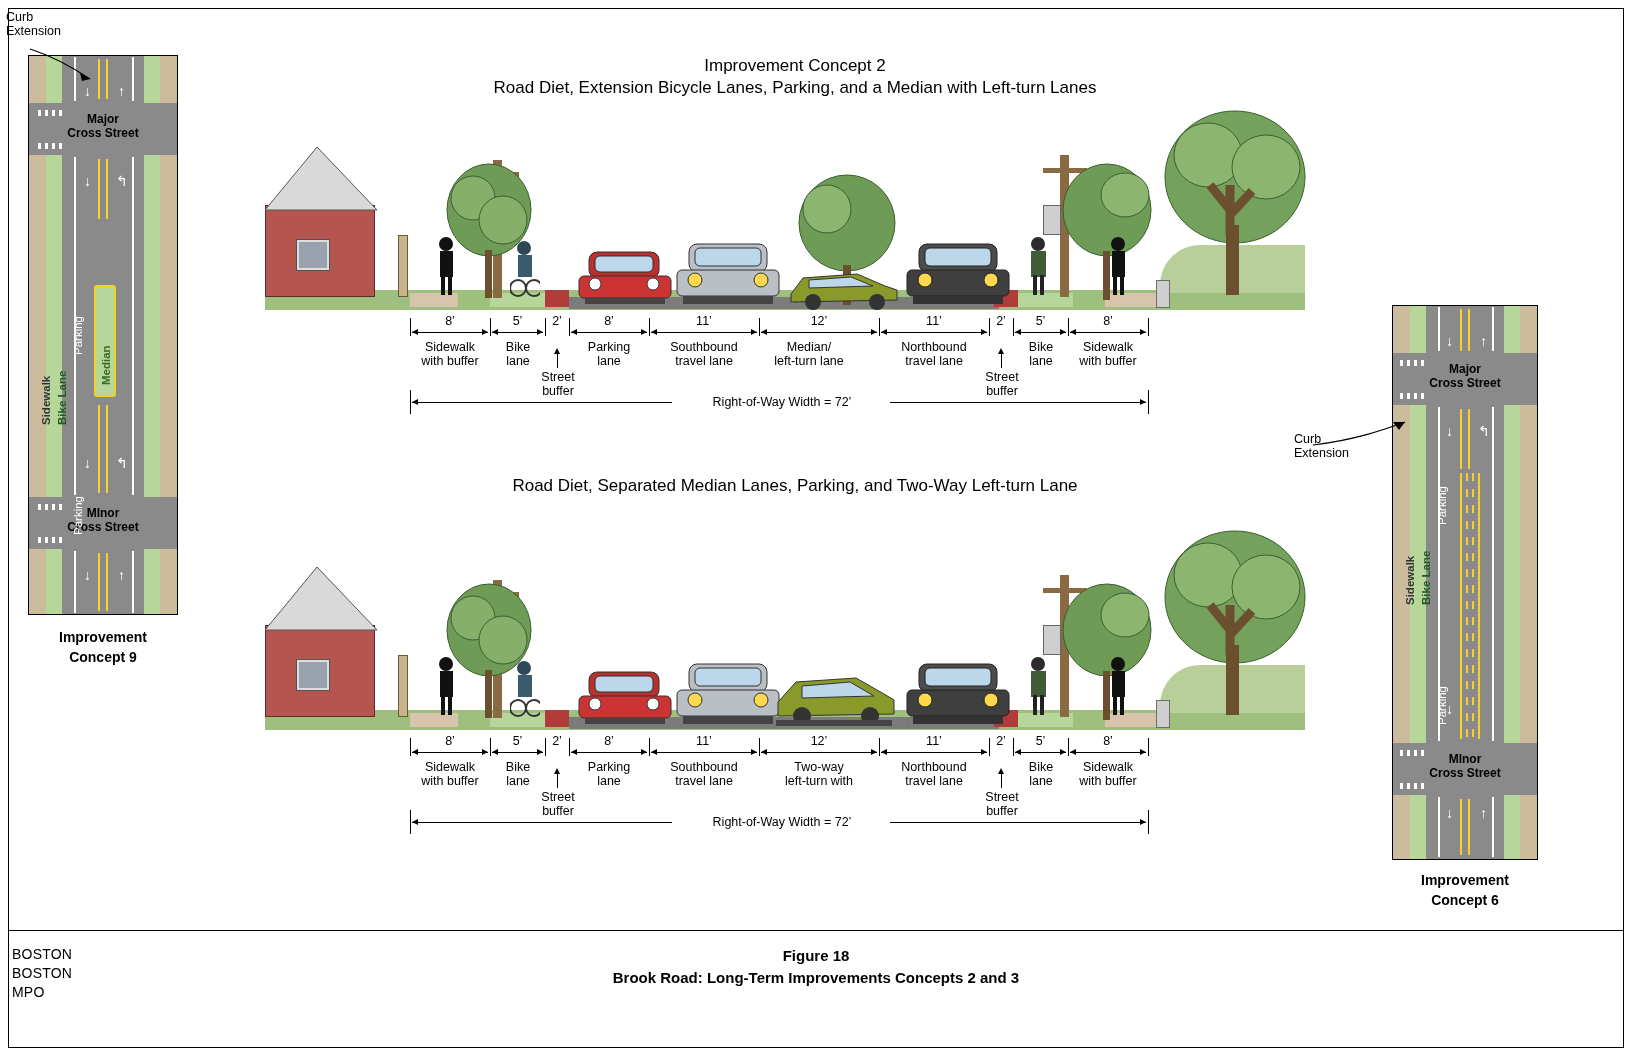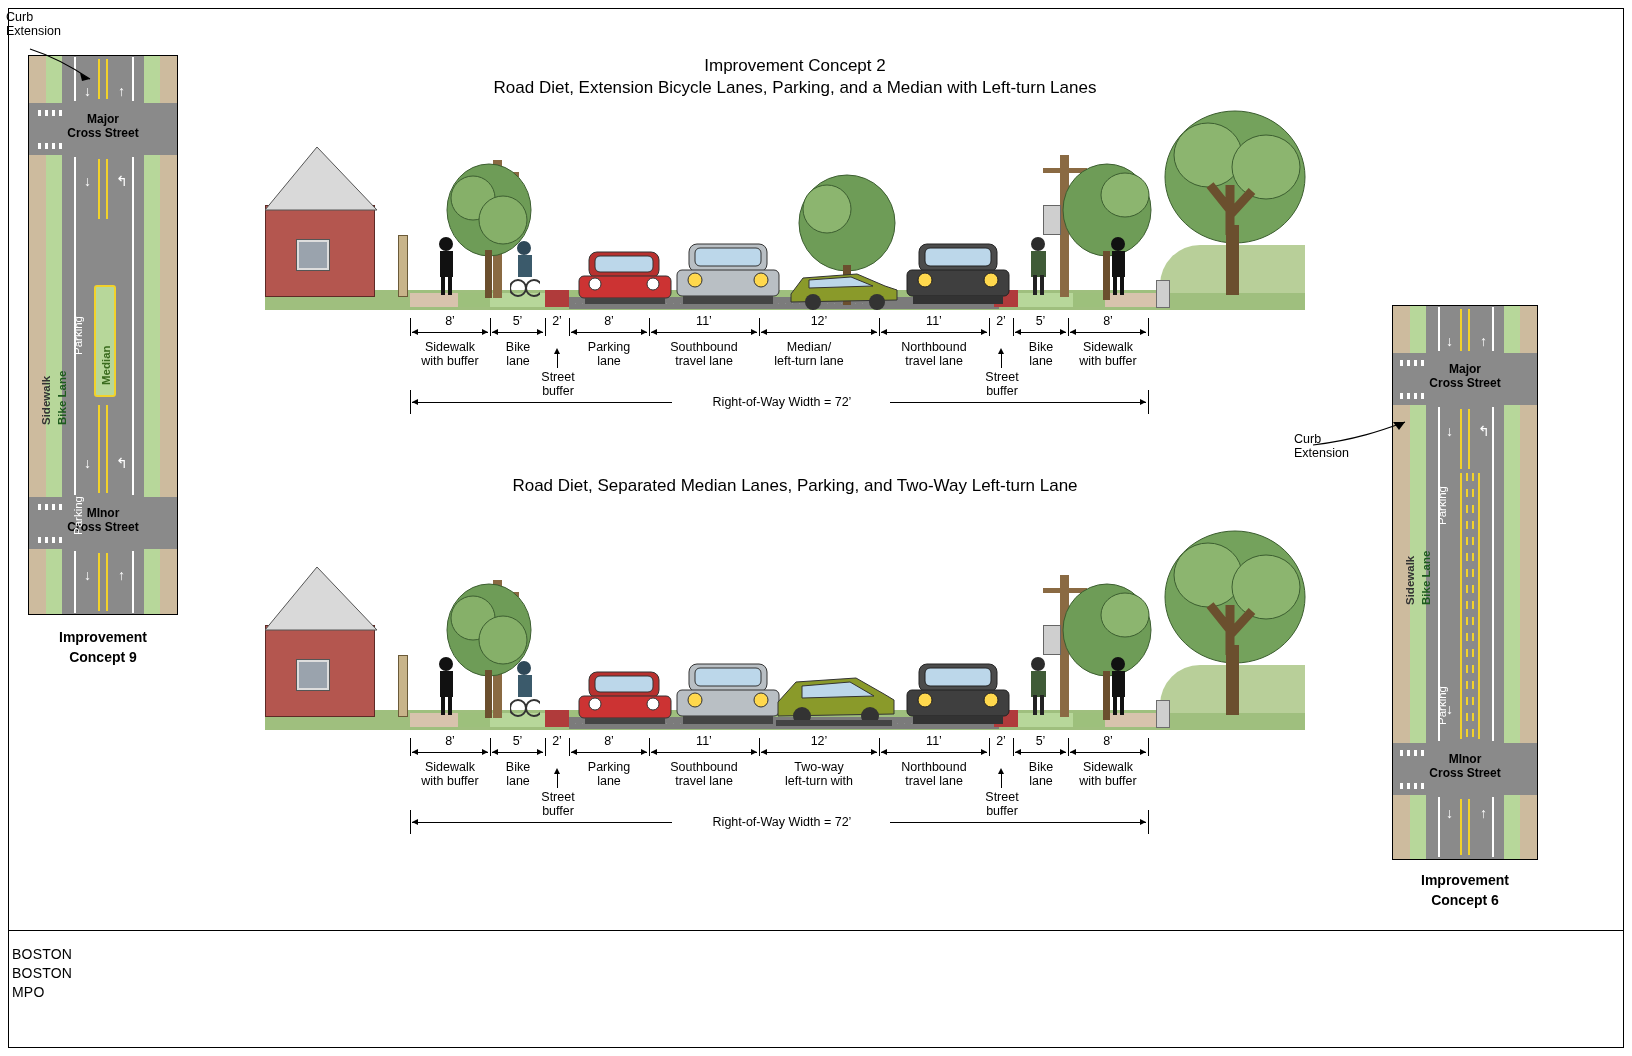--- a/index.html
+++ b/index.html
@@ -599,14 +599,18 @@
   </svg>
   <div class="lbl" style="left:1294px;top:432px;width:90px;text-align:left;"><span style="white-space:pre-line">Curb
 Extension</span></div>
 
   <div class="footer">
     <div class="mpo">
       <div>BOSTON</div>
       <div>BOSTON</div>
       <div>MPO</div>
     </div>
+    <div class="figcap">
+      <div>Figure 18</div>
+      <div>Brook Road: Long-Term Improvements Concepts 2 and 3</div>
+    </div>
   </div>
 </div>
 
 </body></html>

